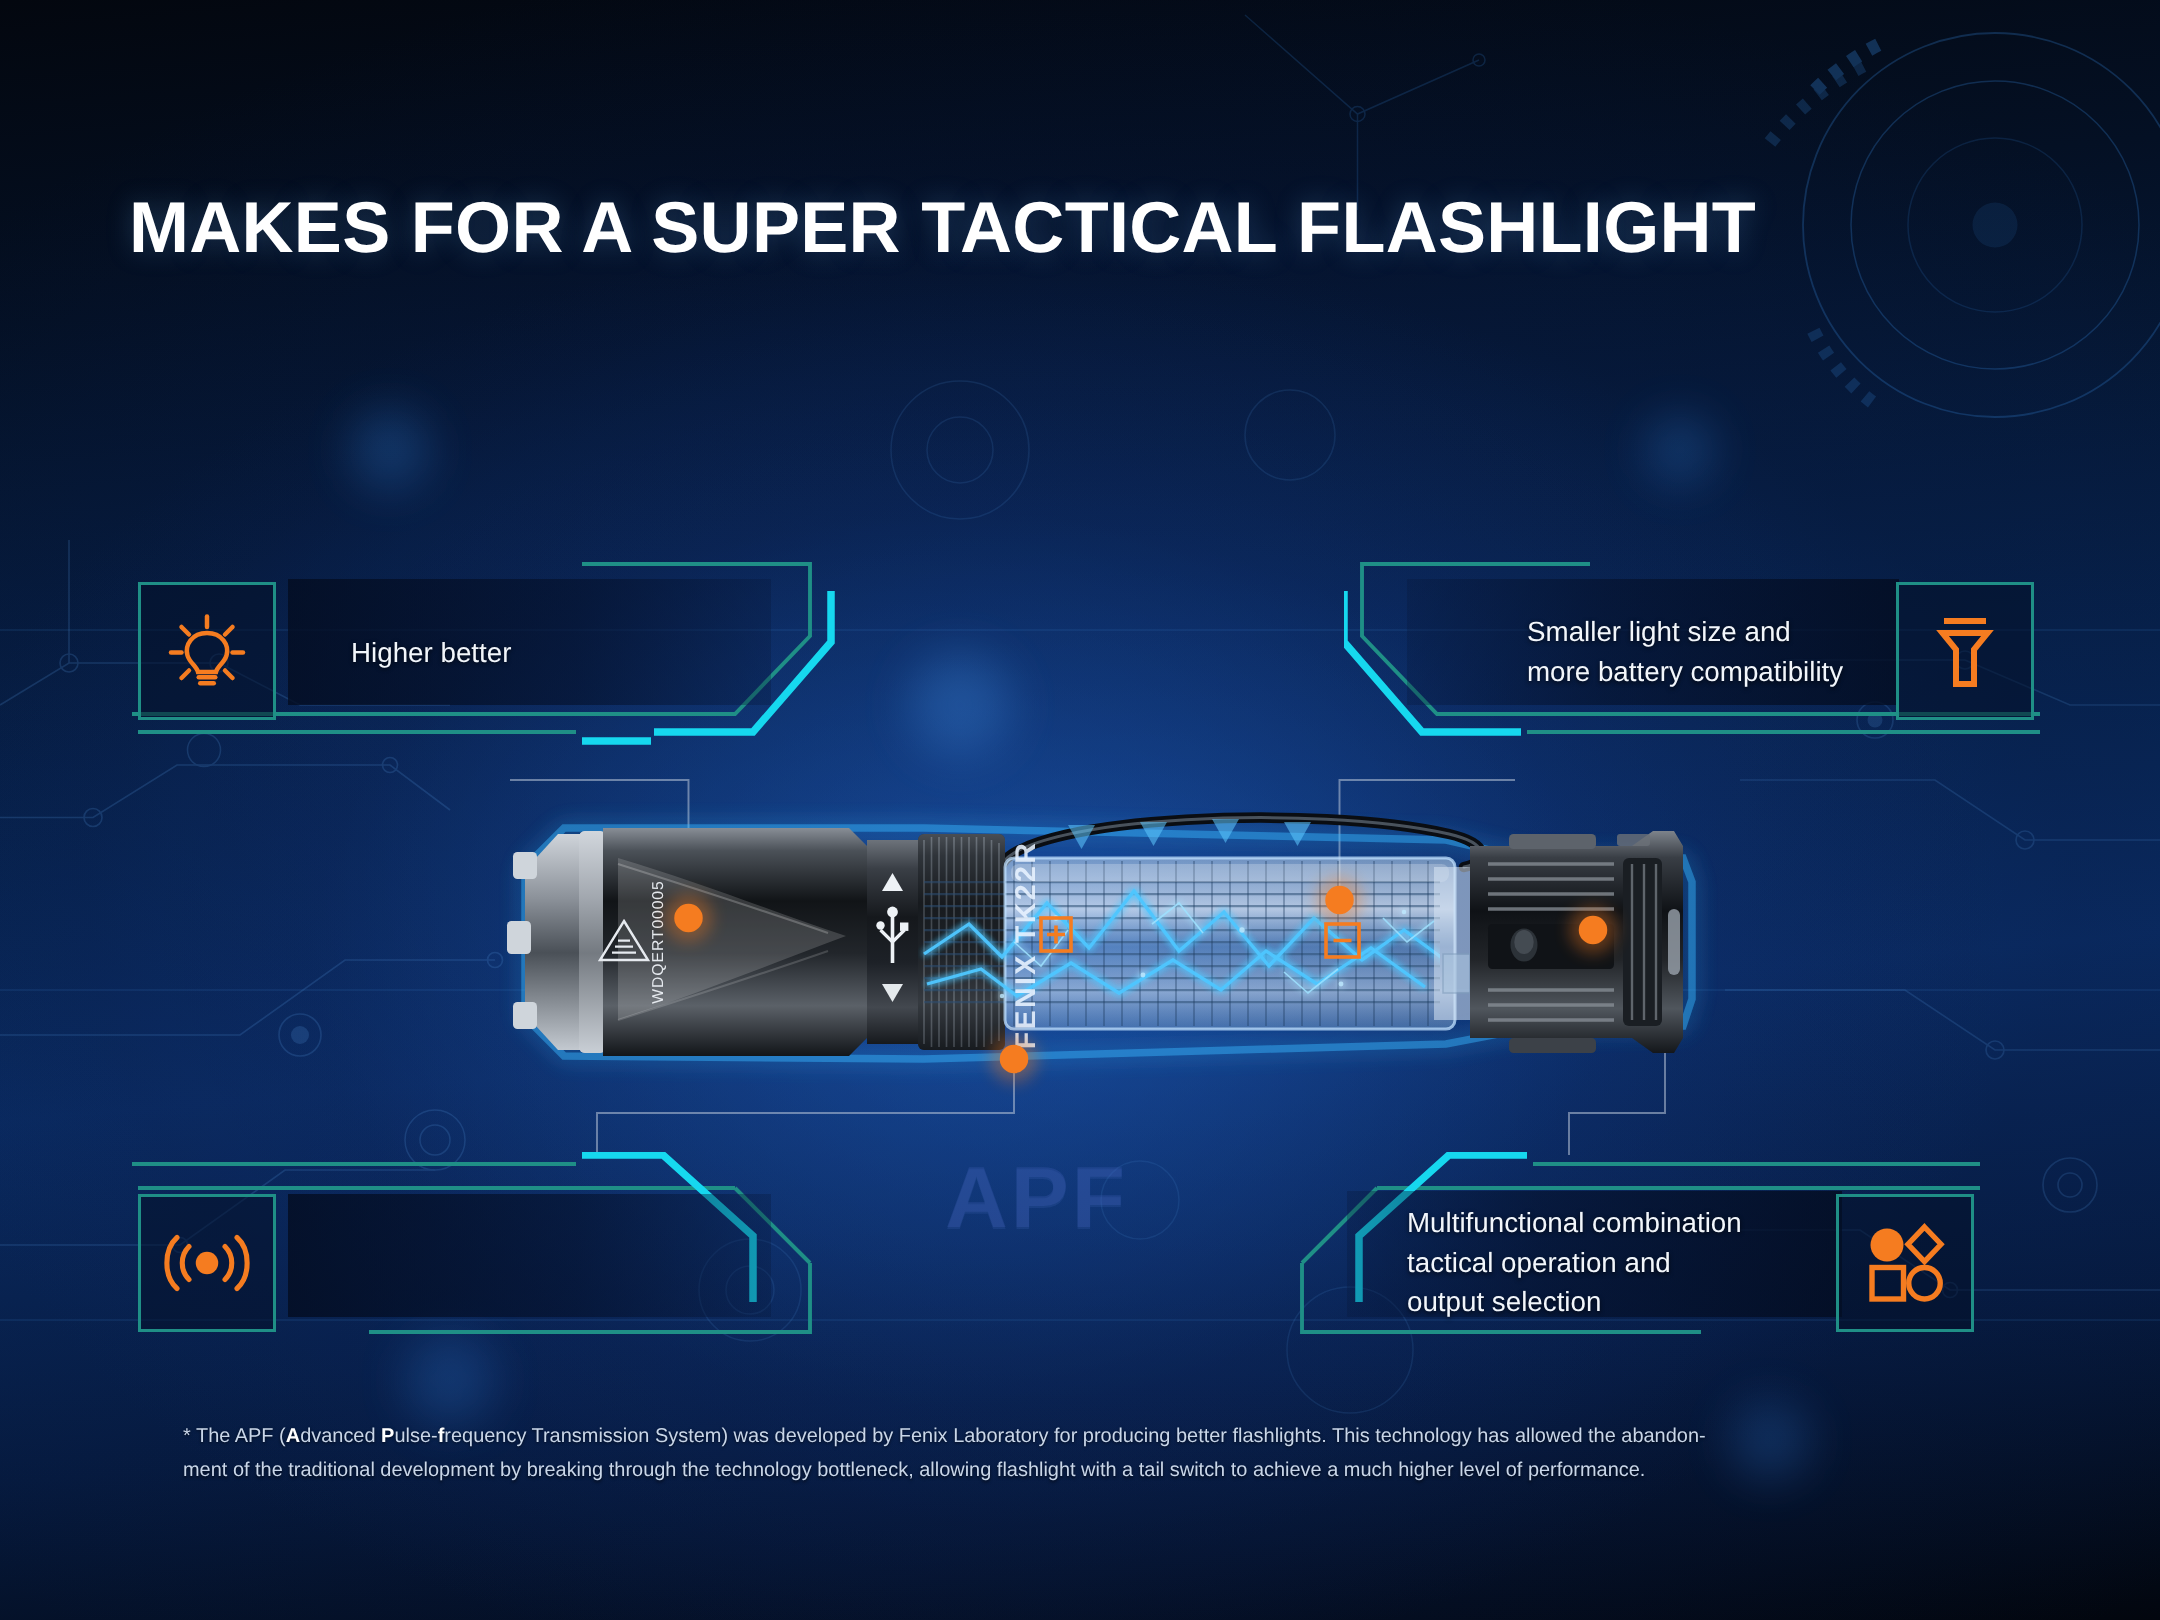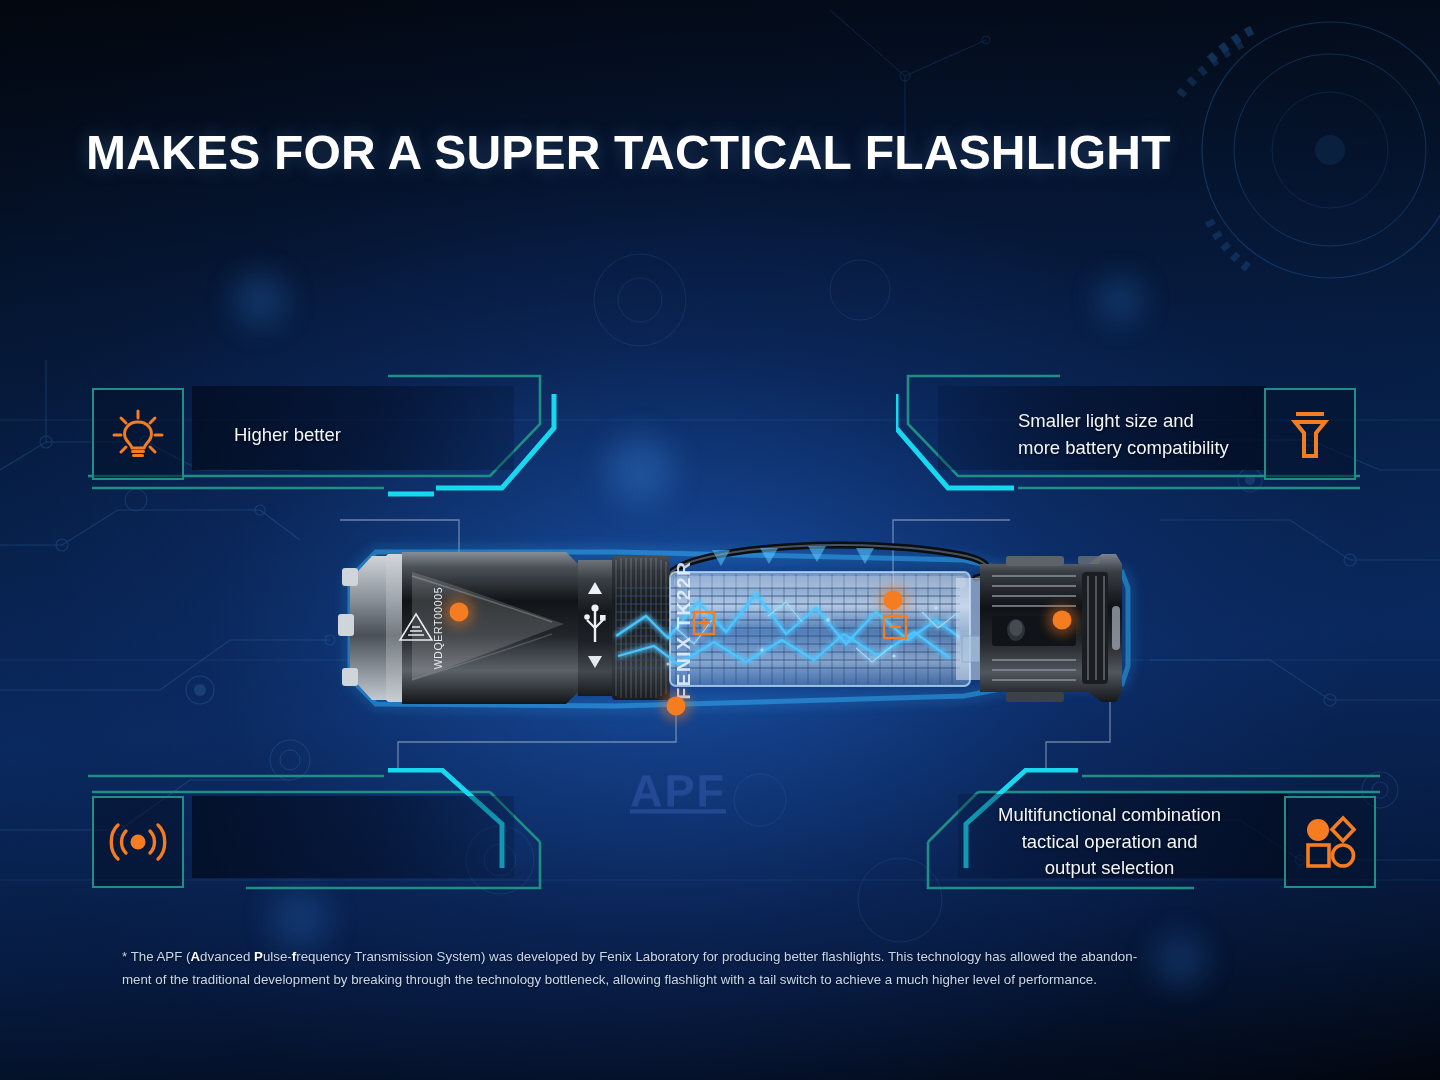--- a/index.html
+++ b/index.html
@@ -55,25 +55,24 @@
     position:absolute; color:#f2f6fb; font-size:18.5px; line-height:1.44;
     white-space:pre-line; text-shadow:0 1px 3px rgba(0,0,0,0.7);
   }
 
   
   #product { position:absolute; left:316px; top:516px; width:840px; height:225px; }
 
   
   .apf-mark {
     position:absolute; left:630px; top:765px;
-    font-size:45px; font-weight:bold; letter-spacing:2px;
+    font-size:58px; font-weight:bold; letter-spacing:2px;
     color:rgba(58,92,175,0.34);
     text-shadow:0 1px 0 rgba(120,160,255,0.10);
     user-select:none;
-    text-decoration:underline;
   }
 
   
   .footnote {
     position:absolute; left:86px; top:946px; width:1272px;
     color:#c9d6e8; font-size:13.3px; line-height:1.70;
     text-shadow:0 1px 2px rgba(0,0,0,0.6);
     margin-left:36px;
   }
   .footnote b { color:#ffffff; font-weight:bold; }
@@ -558,21 +557,21 @@
           <path d="M19 20 C 13 26, 13 36, 19 42"></path>
           <path d="M43 20 C 49 26, 49 36, 43 42"></path>
           <path d="M11 14 C 2 22, 2 40, 11 48"></path>
           <path d="M51 14 C 60 22, 60 40, 51 48"></path>
         </g>
       </svg>
     </div>
 
   </div>
 
-  <div class="panel" style="left:916px; top:768px; width:464px; height:128px;text-align:center;">
+  <div class="panel" style="left:856px; top:768px; width:464px; height:128px;">
     <svg class="panel-frame" viewBox="0 0 464 128">
       <g fill="none" stroke="#1f8f86" stroke-width="2.6">
         <path d="M166 8 L464 8"></path>
         <path d="M12 74 L12 120 L278 120"></path>
         <path d="M62 24 L12 74"></path>
         <path d="M62 24 L464 24"></path>
       </g>
       <g fill="none" stroke="#16d8ef" stroke-width="5">
         <path d="M162 2 L110 2 L50 56 L50 100"></path>
       </g>

